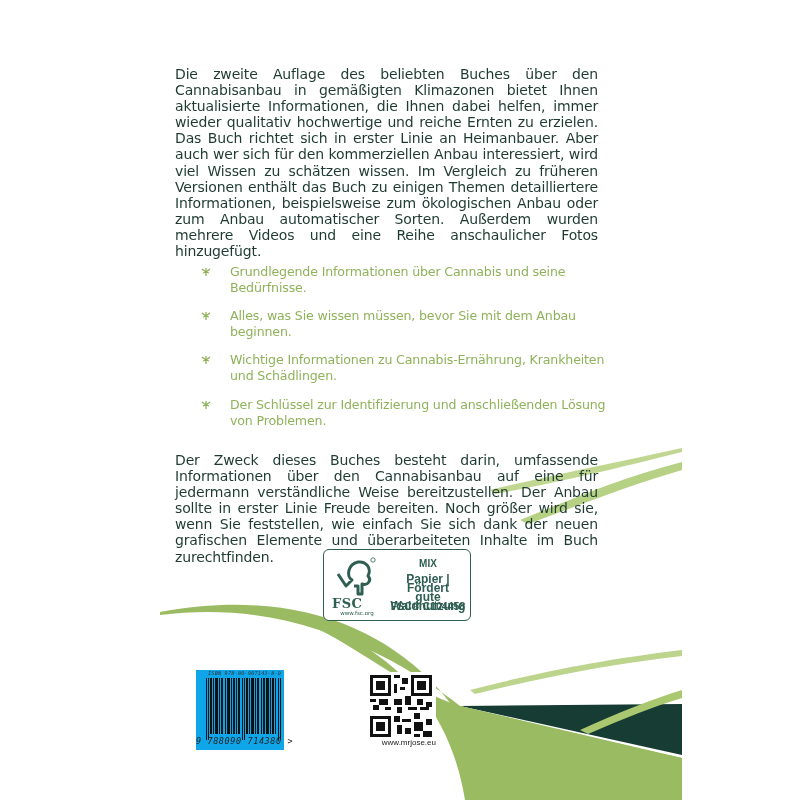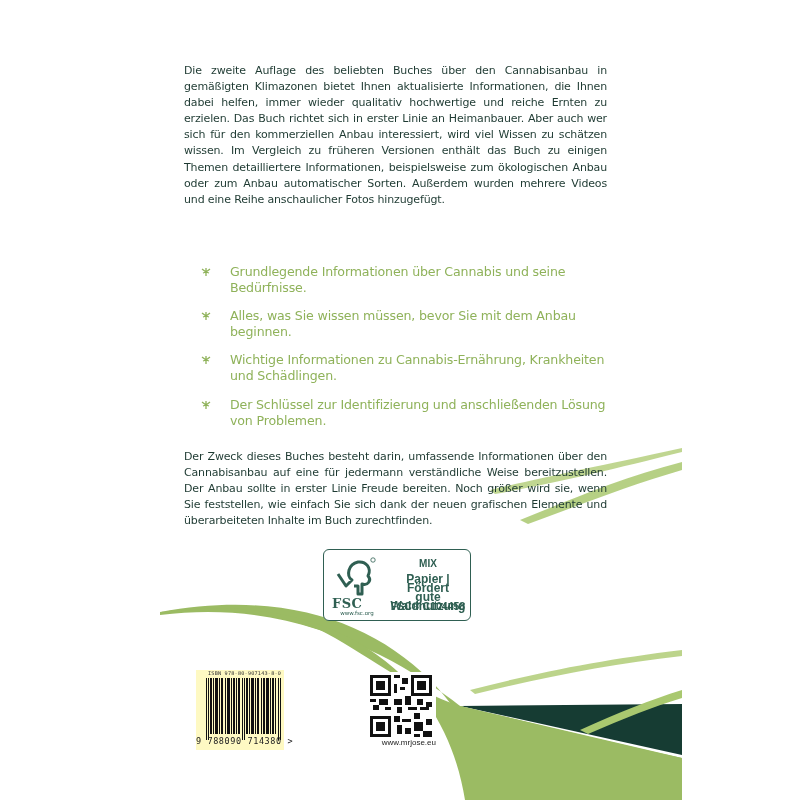--- a/index.html
+++ b/index.html
@@ -5,22 +5,22 @@
     html, body { margin:0; padding:0; }
     body {
       width:800px; height:800px; background:#ffffff; position:relative; overflow:hidden;
       font-family:"DejaVu Sans", sans-serif;
     }
     .page {
       position:absolute; left:160px; top:0; width:522px; height:800px; background:#ffffff; overflow:hidden;
     }
     .bg-svg { position:absolute; left:0; top:0; width:522px; height:800px; }
     .text-block {
-      position:absolute; left:24px; width:423px;
-      font-size:11px; line-height:16.1px; color:#1e3a32; text-align:justify;
+      position:absolute; left:15px; width:423px;
+      font-size:14px; line-height:16.1px; color:#1e3a32; text-align:justify;
       letter-spacing:-0.15px;
     }
     .intro { top:52px; }
     .outro { top:438px; }
     .bullets {
       position:absolute; left:28px; top:252px; width:430px; margin:0; padding:0; list-style:none;
       font-size:12.6px; line-height:16.1px; color:#8fb25a; letter-spacing:-0.15px;
     }
     .bullets li { position:relative; padding-left:30px; margin:12px; }
     .bullets .leaf { position:absolute; left:1px; top:3px; width:10px; height:10px; }
@@ -28,21 +28,21 @@
       position:absolute; left:163px; top:549px; width:148px; height:72px;
       border:1.5px solid #2f5f52; border-radius:6px; background:#fff; box-sizing:border-box;
     }
     .fsc-logo { position:absolute; left:10px; top:6px; width:44px; height:46px; }
     .fsc-wordmark { position:absolute; left:8px; top:46px; width:50px; text-align:left;
       font-family:"DejaVu Serif", serif; font-size:13px; font-weight:bold; color:#2f5f52; letter-spacing:0.5px; }
     .fsc-url { position:absolute; left:4px; top:60px; width:58px; text-align:center; font-size:5.5px; color:#2f5f52; }
     .fsc-mix { position:absolute; left:62px; top:8px; width:84px; text-align:center; font-family:"Liberation Sans", sans-serif; font-weight:bold; font-size:10px; color:#2f5f52; }
     .fsc-desc { position:absolute; left:62px; top:25px; width:84px; text-align:center; font-family:"Liberation Sans", sans-serif; font-weight:bold; font-size:12px; line-height:9px; color:#2f5f52; }
     .fsc-code { position:absolute; left:62px; top:50px; width:84px; text-align:center; font-family:"Liberation Sans", sans-serif; font-weight:bold; font-size:10.5px; color:#2f5f52; }
-    .barcode { position:absolute; left:36px; top:670px; width:88px; height:80px; background:#fef9c3; }
+    .barcode { position:absolute; left:36px; top:670px; width:88px; height:80px; background:#0ea5e9;font-style:italic; }
     .isbn-text { position:absolute; left:12px; top:0; font-family:"DejaVu Sans Mono", monospace; font-size:5.2px; color:#333; letter-spacing:0.2px; white-space:nowrap; }
     .bars { position:absolute; left:10px; top:8px; width:78px; height:62px; }
     .barcode-num { position:absolute; left:0; top:66px; font-family:"DejaVu Sans Mono", monospace; font-size:8.5px; color:#222; white-space:nowrap; letter-spacing:0.6px; background:transparent; }
     .qr { position:absolute; left:206px; top:672px; width:70px; height:78px; background:#fff; }
     .qr-svg { position:absolute; left:4px; top:3px; width:62px; height:62px; }
     .qr-url { position:absolute; left:0; top:66px; width:70px; text-align:right; font-family:"Liberation Sans", sans-serif; font-size:8px; color:#222; }
   </style>
 </head>
 <body>
 

